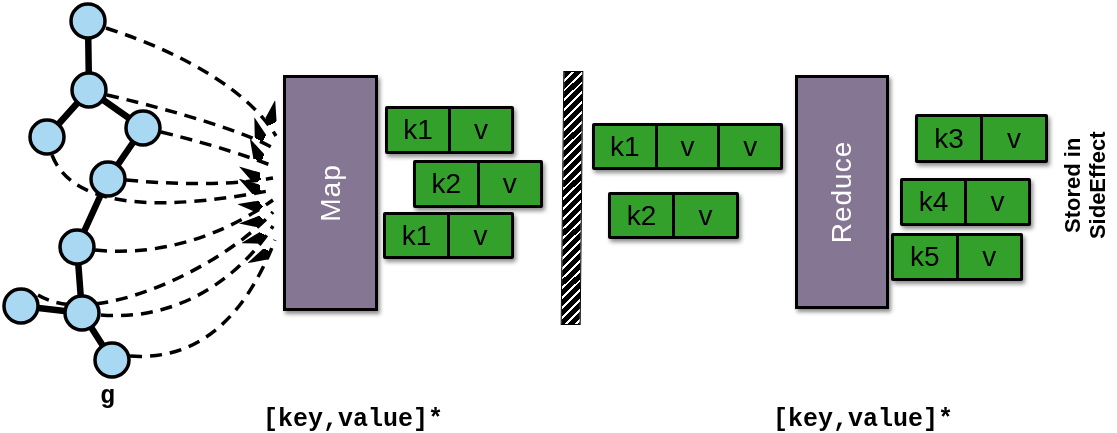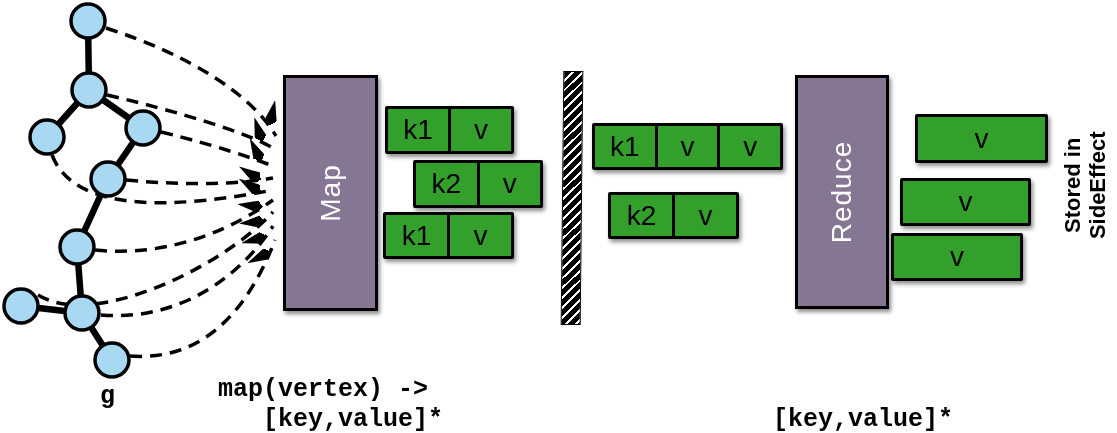--- a/index.html
+++ b/index.html
@@ -154,33 +154,35 @@
   <div class="kv" style="left:608px;top:192px;width:125px;height:41px">
     <span class="cell">k2</span>
     <span class="cell">v</span>
   </div>
 
   <div class="stage" style="left:795px;top:75px;width:88px;height:228px">
     <span class="vlabel">Reduce</span>
   </div>
 
   <div class="kv" style="left:915px;top:114px;width:127px;height:43px">
+    <span class="cell">k3</span>
     <span class="cell">v</span>
   </div>
   <div class="kv" style="left:900px;top:178px;width:125px;height:42px">
+    <span class="cell">k4</span>
     <span class="cell">v</span>
   </div>
   <div class="kv" style="left:891px;top:233px;width:126px;height:42px">
+    <span class="cell">k5</span>
     <span class="cell">v</span>
   </div>
 
   <div class="side-note">
     <div class="inner">
       <div>Stored in</div>
       <div>SideEffect</div>
     </div>
   </div>
 
-  <div class="code" style="left:218px;top:375px">map(vertex) -&gt;</div>
   <div class="code" style="left:263px;top:405px">[key,value]*</div>
   <div class="code" style="left:773px;top:405px">[key,value]*</div>
 
 </div>
 
 </body></html>

